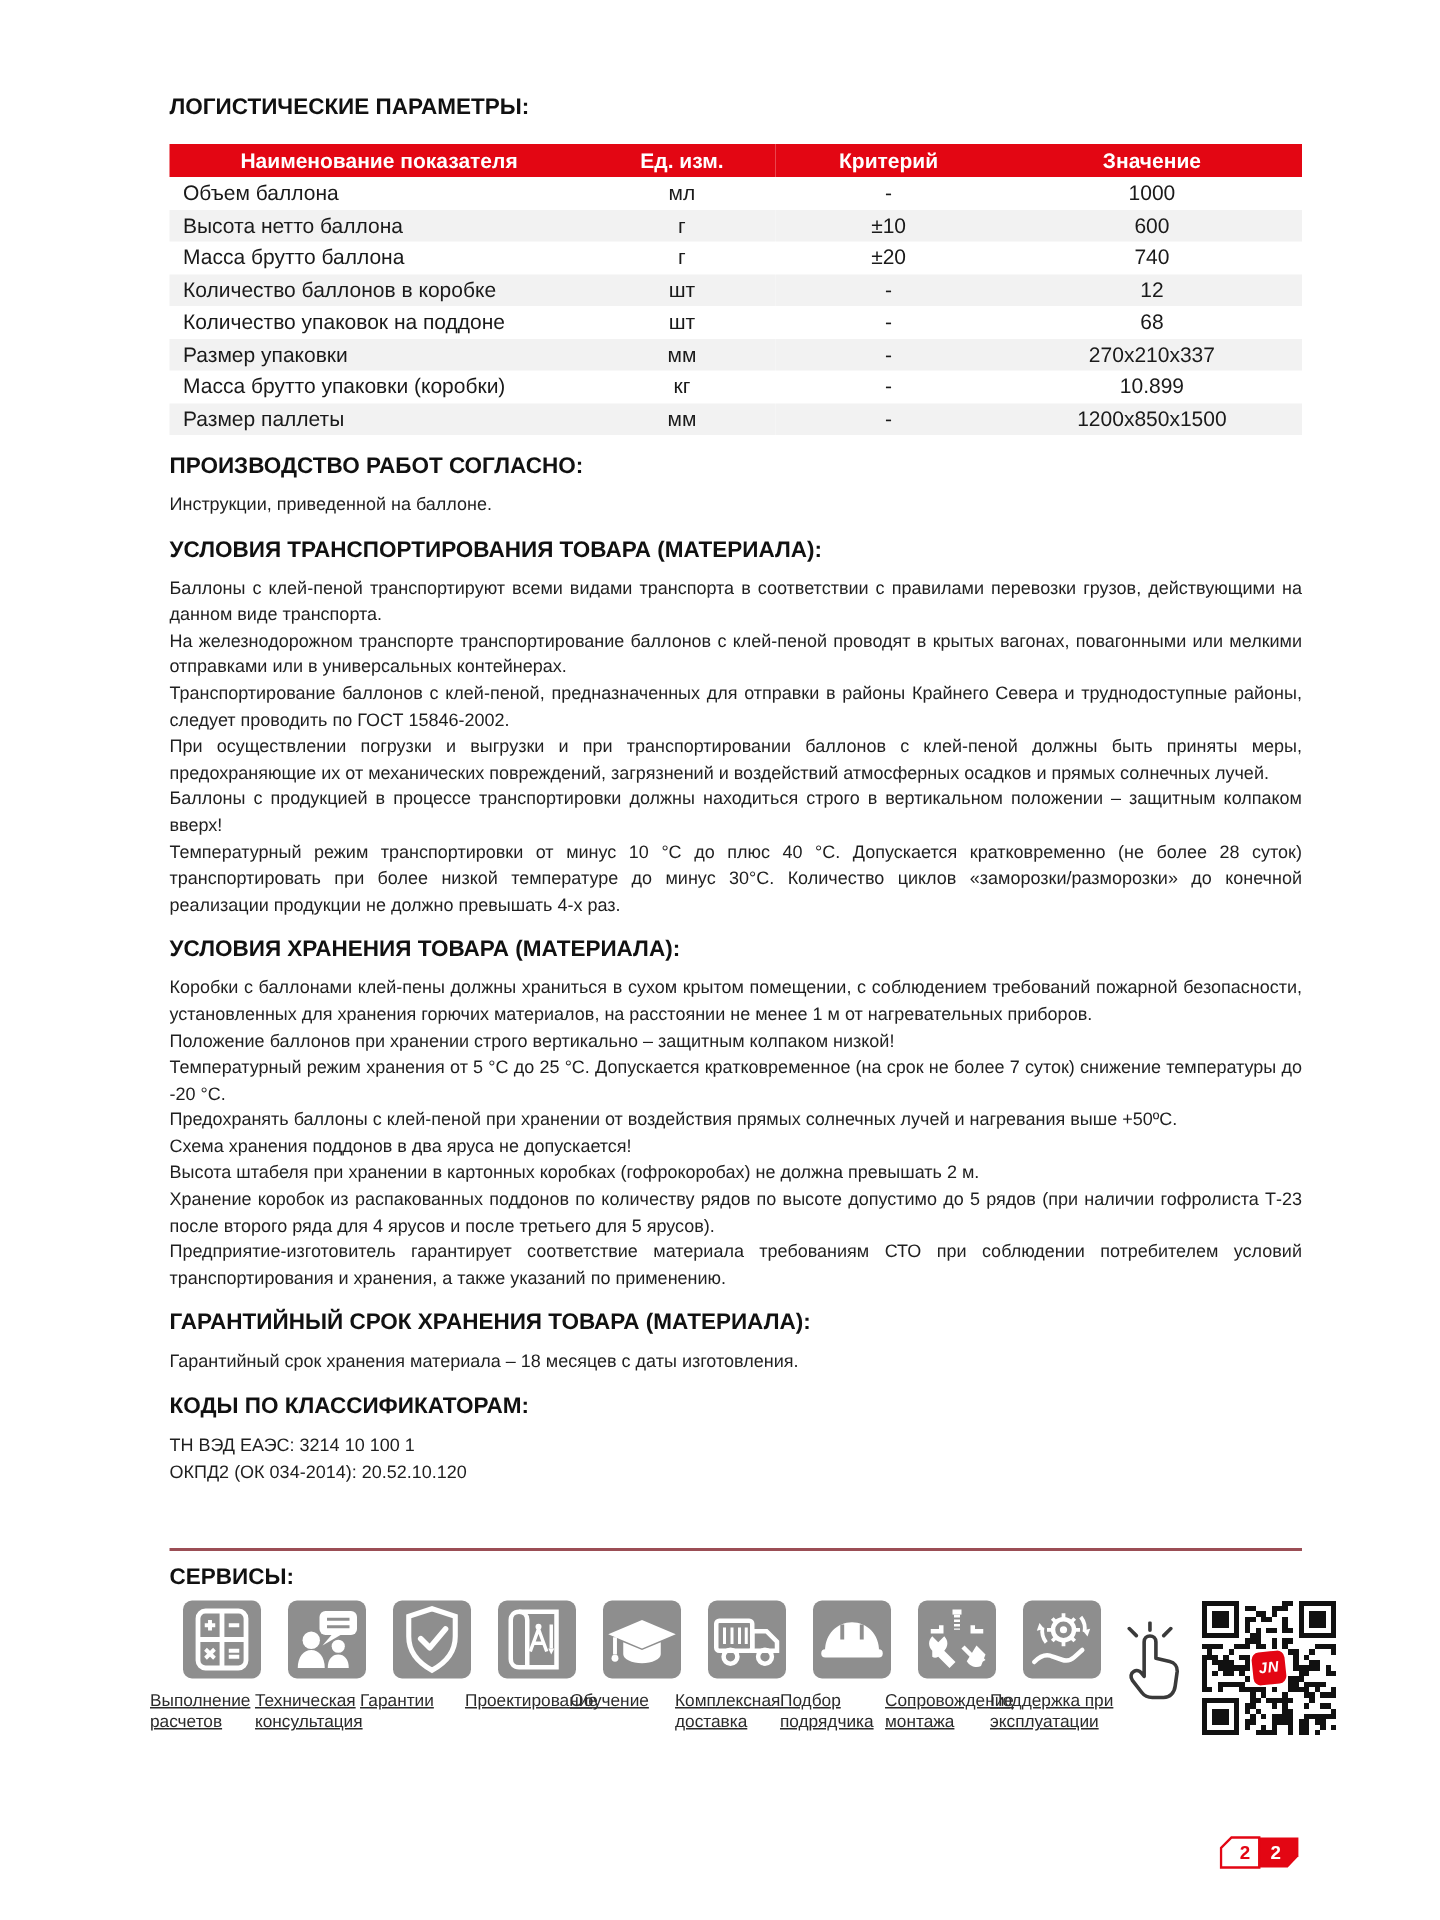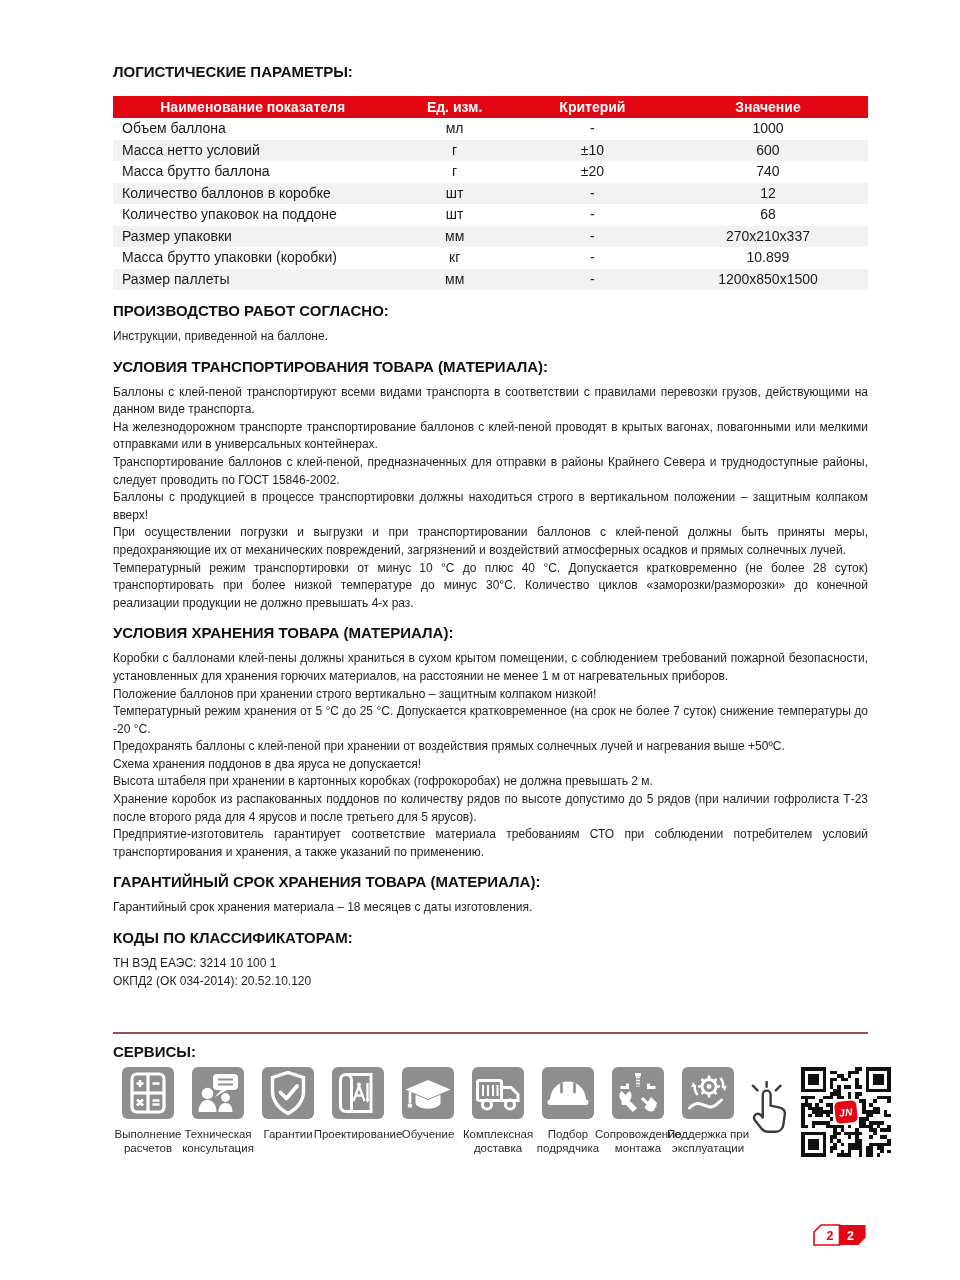--- a/index.html
+++ b/index.html
@@ -21,21 +21,21 @@
 
   .sec p { font-size: 12px; line-height: 17.6px; text-align: justify; color: #1f1f1f; }
 
   .divider { border: none; height: 2px; background: #9b4e55; margin-top: 42px; }
 
   .services-wrap { margin-top: 10px; }
   .services-flex { display: flex; align-items: flex-start; margin-top: 7px; }
   .service-item { width: 70px; flex: 0 0 70px; display: flex; flex-direction: column; align-items: center; }
   .service-icon { width: 52px; height: 52px; background: #8e8e8e; border-radius: 6px; display: flex; align-items: center; justify-content: center; }
   .service-icon svg { width: 52px; height: 52px; display: block; }
-  .service-label { margin-top: 8px; font-size: 11.5px; line-height: 14px; text-align: center; color: #2b2b2b; width: 96px; margin-left: -13px; margin-right: -13px; }
+  .service-label { margin-top: 8px; font-size: 11.5px; line-height: 14px; text-align: left; color: #2b2b2b; width: 96px; margin-left: -13px; margin-right: -13px; text-decoration: underline; }
   .hand-cursor { width: 46px; height: 64px; margin: 14px 4px 0 2px; flex: 0 0 auto; }
   .qr-box { position: relative; width: 90px; height: 90px; margin-left: 6px; flex: 0 0 auto; }
   .qr-box svg { display: block; }
   .qr-logo { position: absolute; left: 34px; top: 34px; width: 22px; height: 22px; background: #e30613; border-radius: 5px;
              display: flex; align-items: center; justify-content: center; transform: rotate(-6deg);
              color: #fff; font-weight: bold; font-style: italic; font-size: 10px; letter-spacing: 0.5px; }
 
   .footer-badge { position: absolute; top: 1224px; left: 813px; }
   .footer-badge text { font-family: "Liberation Sans", sans-serif; font-size: 12.5px; font-weight: bold; }
 </style>
@@ -63,21 +63,21 @@
           </tr>
       </thead>
       <tbody id="logi-body">
           <tr>
             <td>Объем баллона</td>
             <td>мл</td>
             <td>-</td>
             <td>1000</td>
           </tr>
           <tr class="alt">
-            <td>Масса нетто условий</td>
+            <td>Высота нетто баллона</td>
             <td>г</td>
             <td>±10</td>
             <td>600</td>
           </tr>
           <tr>
             <td>Масса брутто баллона</td>
             <td>г</td>
             <td>±20</td>
             <td>740</td>
           </tr>
@@ -117,22 +117,22 @@
     <div id="sections">
         <div class="sec">
           <h2 class="sec-title">ПРОИЗВОДСТВО РАБОТ СОГЛАСНО:</h2>
           <p>Инструкции, приведенной на баллоне.</p>
         </div>
         <div class="sec">
           <h2 class="sec-title">УСЛОВИЯ ТРАНСПОРТИРОВАНИЯ ТОВАРА (МАТЕРИАЛА):</h2>
           <p>Баллоны с клей-пеной транспортируют всеми видами транспорта в соответствии с правилами перевозки грузов, действующими на данном виде транспорта.</p>
           <p>На железнодорожном транспорте транспортирование баллонов с клей-пеной проводят в крытых вагонах, повагонными или мелкими отправками или в универсальных контейнерах.</p>
           <p>Транспортирование баллонов с клей-пеной, предназначенных для отправки в районы Крайнего Севера и труднодоступные районы, следует проводить по ГОСТ 15846-2002.</p>
+          <p>При осуществлении погрузки и выгрузки и при транспортировании баллонов с клей-пеной должны быть приняты меры, предохраняющие их от механических повреждений, загрязнений и воздействий атмосферных осадков и прямых солнечных лучей.</p>
           <p>Баллоны с продукцией в процессе транспортировки должны находиться строго в вертикальном положении – защитным колпаком вверх!</p>
-          <p>При осуществлении погрузки и выгрузки и при транспортировании баллонов с клей-пеной должны быть приняты меры, предохраняющие их от механических повреждений, загрязнений и воздействий атмосферных осадков и прямых солнечных лучей.</p>
           <p>Температурный режим транспортировки от минус 10 °С до плюс 40 °С. Допускается кратковременно (не более 28 суток) транспортировать при более низкой температуре до минус 30°С. Количество циклов «заморозки/разморозки» до конечной реализации продукции не должно превышать 4-х раз.</p>
         </div>
         <div class="sec">
           <h2 class="sec-title">УСЛОВИЯ ХРАНЕНИЯ ТОВАРА (МАТЕРИАЛА):</h2>
           <p>Коробки с баллонами клей-пены должны храниться в сухом крытом помещении, с соблюдением требований пожарной безопасности, установленных для хранения горючих материалов, на расстоянии не менее 1 м от нагревательных приборов.</p>
           <p>Положение баллонов при хранении строго вертикально – защитным колпаком низкой!</p>
           <p>Температурный режим хранения от 5 °С до 25 °С. Допускается кратковременное (на срок не более 7 суток) снижение температуры до -20 °С.</p>
           <p>Предохранять баллоны с клей-пеной при хранении от воздействия прямых солнечных лучей и нагревания выше +50ºС.</p>
           <p>Схема хранения поддонов в два яруса не допускается!</p>
           <p>Высота штабеля при хранении в картонных коробках (гофрокоробах) не должна превышать 2 м.</p>

